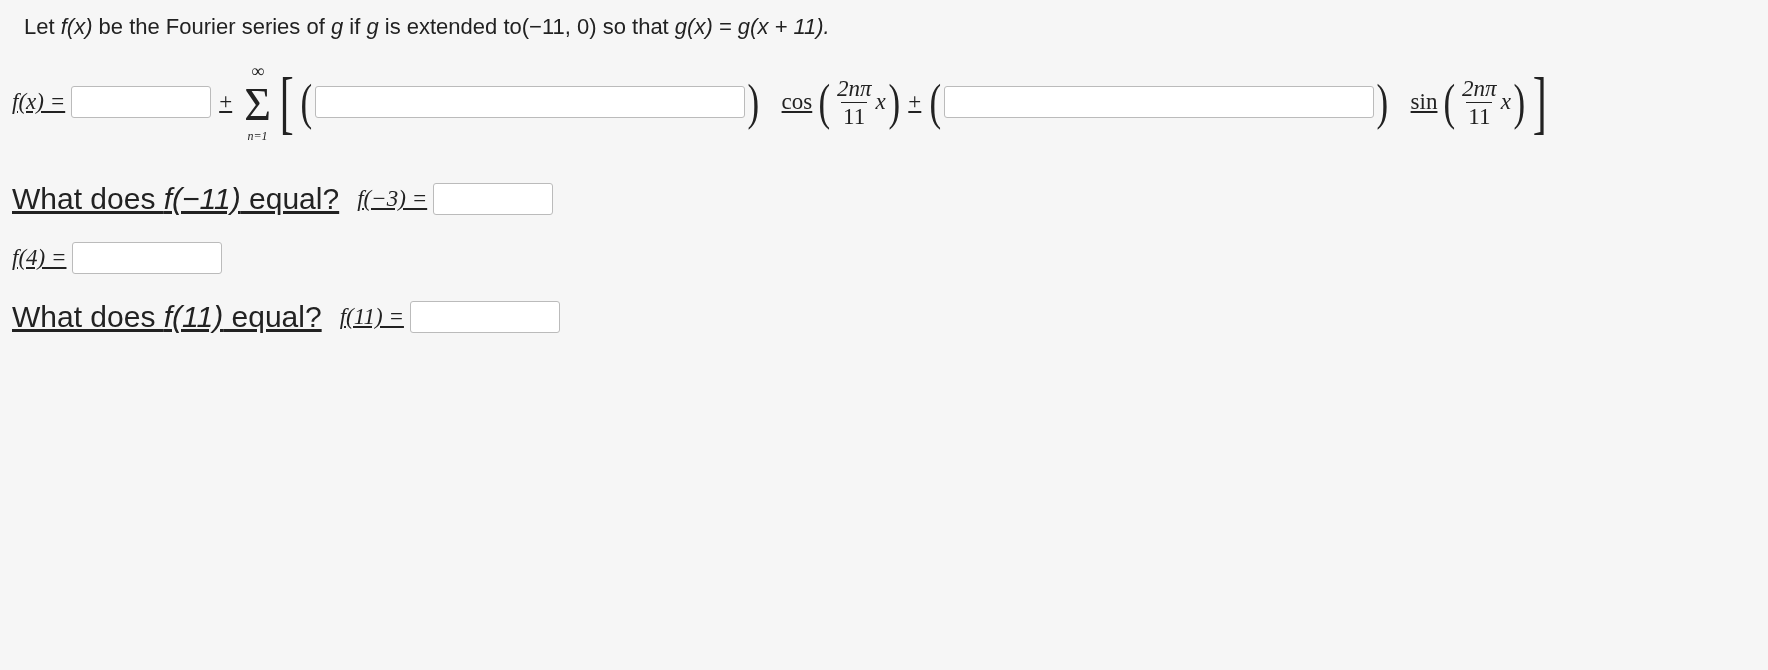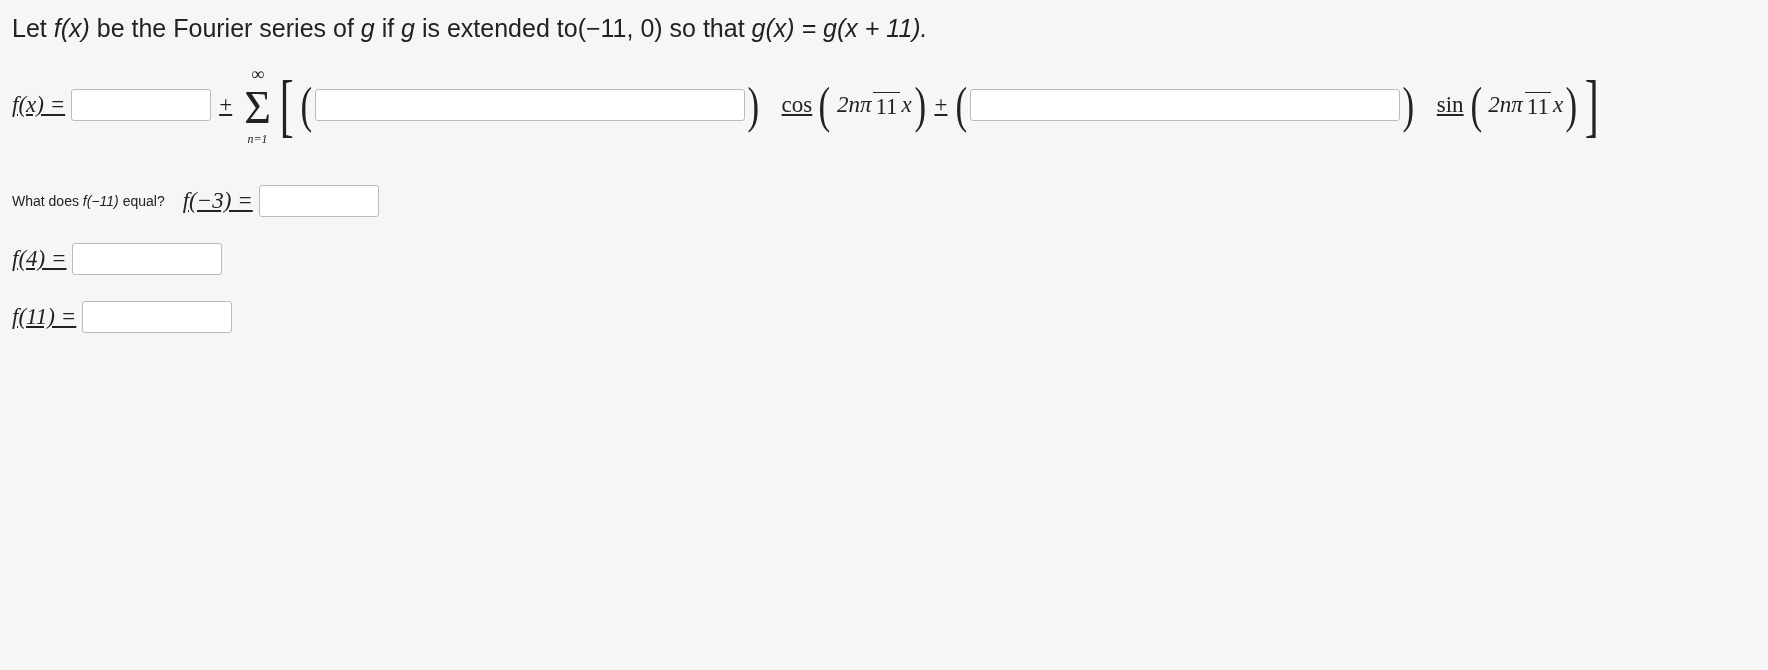--- a/index.html
+++ b/index.html
@@ -33,21 +33,21 @@
     display: inline-block;
     vertical-align: middle;
   }
   .w-small  { width: 120px; }
   .w-med    { width: 150px; }
   .w-large  { width: 160px; }
   .w-a0     { width: 140px; }
   .w-coef   { width: 430px; }
   .frac {
     display: inline-flex;
-    flex-direction: row;
+    flex-direction: column;
     align-items: center;
     font-style: normal;
     line-height: 1;
     vertical-align: middle;
     margin: 0 2px;
   }
   .frac .num { padding: 0 2px 2px; }
   .frac .den { padding: 2px 2px 0; border-top: 1.5px solid #222; }
   .sigma-block {
     display: inline-flex;
@@ -68,22 +68,22 @@
   }
   .paren {
     font-size: 50px;
     line-height: 0.7;
     font-weight: 300;
     display: inline-block;
     transform: scaleX(0.7);
   }
   .gap-s { margin-left: 20px; margin-right: 4px; }
   .eq-row { align-items: center; margin-top: 18px; margin-bottom: 40px; }
-  .text { font-family: Arial, Helvetica, sans-serif; font-size: 25px; }
-  .q-label { font-family: Arial, Helvetica, sans-serif; font-size: 14px; margin-right: 18px; white-space: nowrap; }
+  .text { font-family: Arial, Helvetica, sans-serif; font-size: 22px; margin-left: 12px; }
+  .q-label { font-family: Arial, Helvetica, sans-serif; font-size: 30px; margin-right: 18px; white-space: nowrap; text-decoration: underline; }
   .mth { white-space: nowrap; display: inline-flex; align-items: center; text-decoration: underline; }
 </style>
 </head>
 <body>
 
 <div class="row prompt-row">
   <span class="text">
     <span>Let </span><span class="ital">f(x)</span><span> be the Fourier series of </span><span class="ital">g</span><span> if </span><span class="ital">g</span><span> is extended to</span><span>(−11, 0)</span><span> so that </span><span class="ital">g(x) = g(x + 11).</span>
   </span>
 </div>
@@ -131,17 +131,18 @@
       <span class="fn mth">f(−3) = </span>
       <span style="width: 6px;"></span>
       <input type="text" class="input-box w-small" style="">
     </div>
     <div class="row q-row">
       <span class="fn mth">f(4) = </span>
       <span style="width: 6px;"></span>
       <input type="text" class="input-box w-med" style="">
     </div>
     <div class="row q-row">
+      <span class="q-label">What does <span class="ital">f(11)</span> equal?</span>
       <span class="fn mth">f(11) = </span>
       <span style="width: 6px;"></span>
       <input type="text" class="input-box w-med" style="">
     </div>
   </div>
 
 </body></html>

